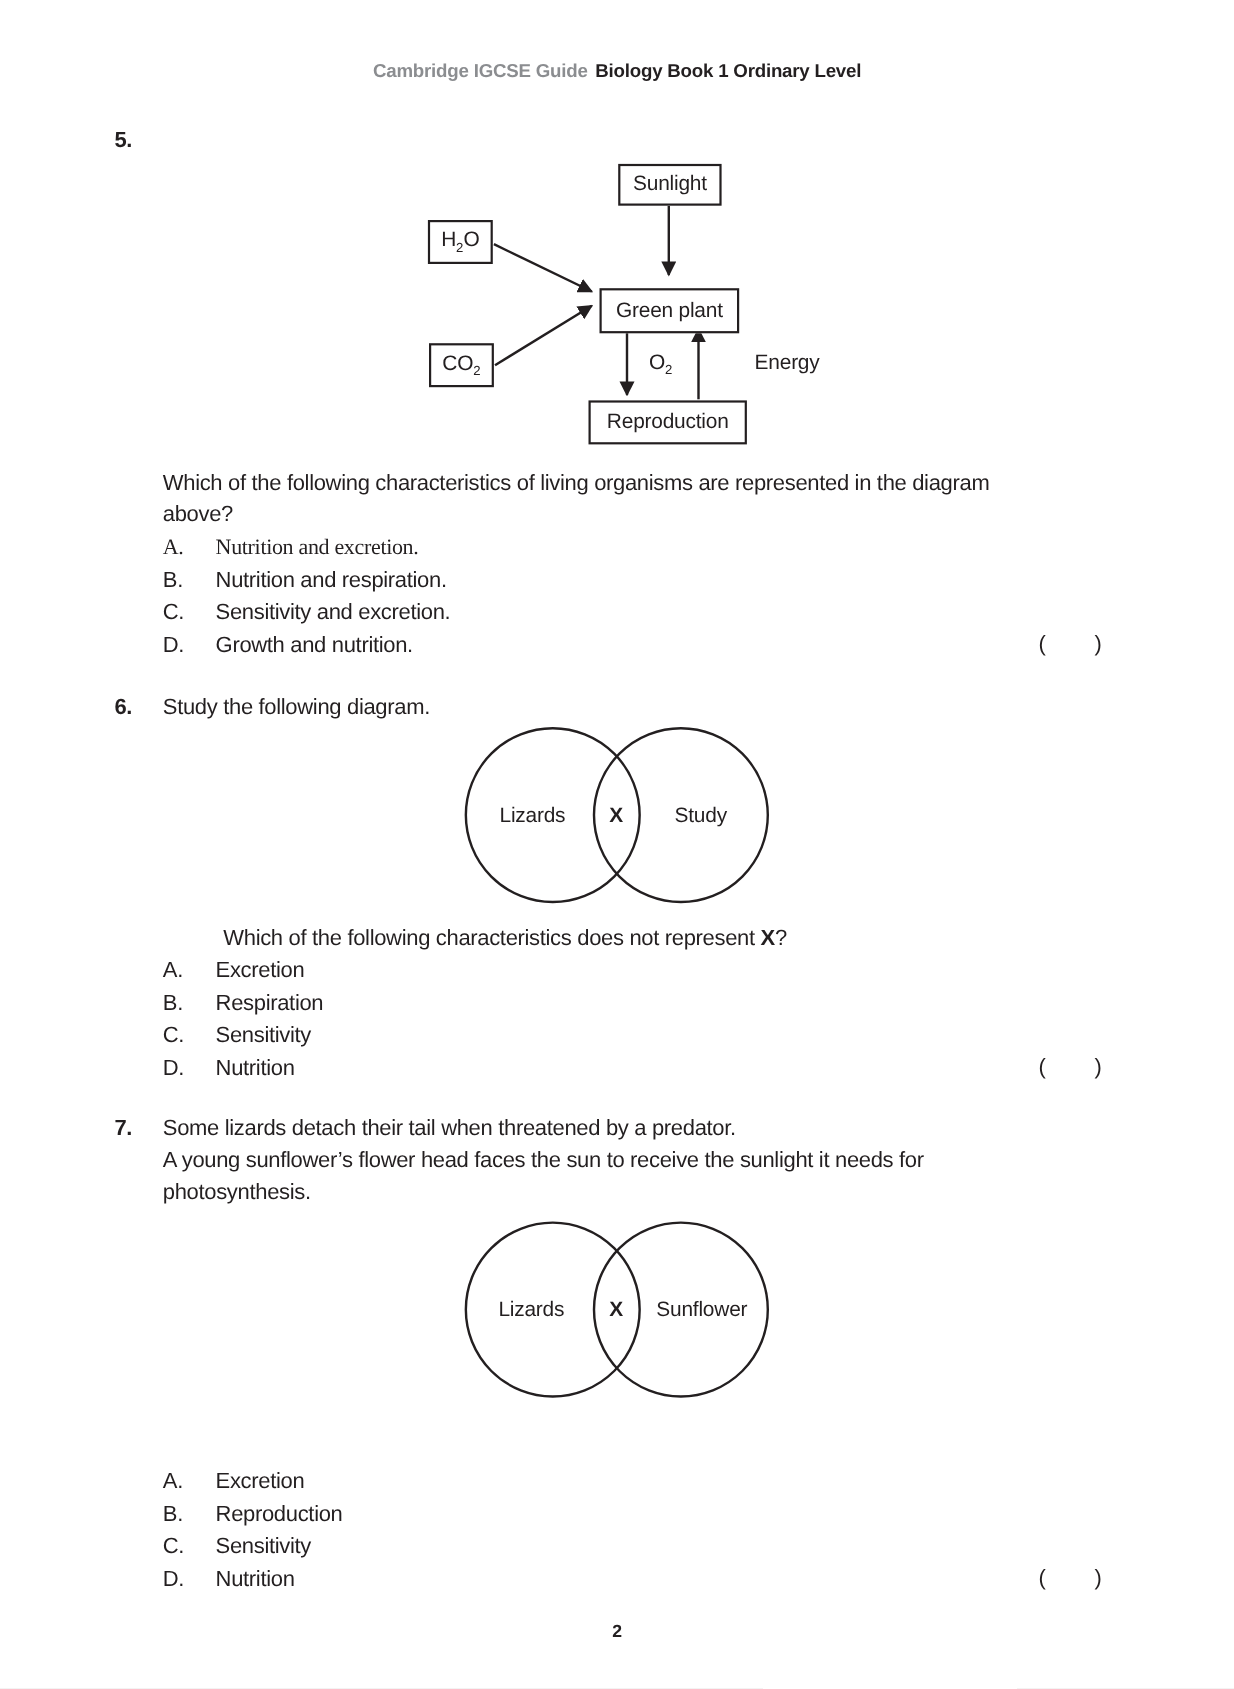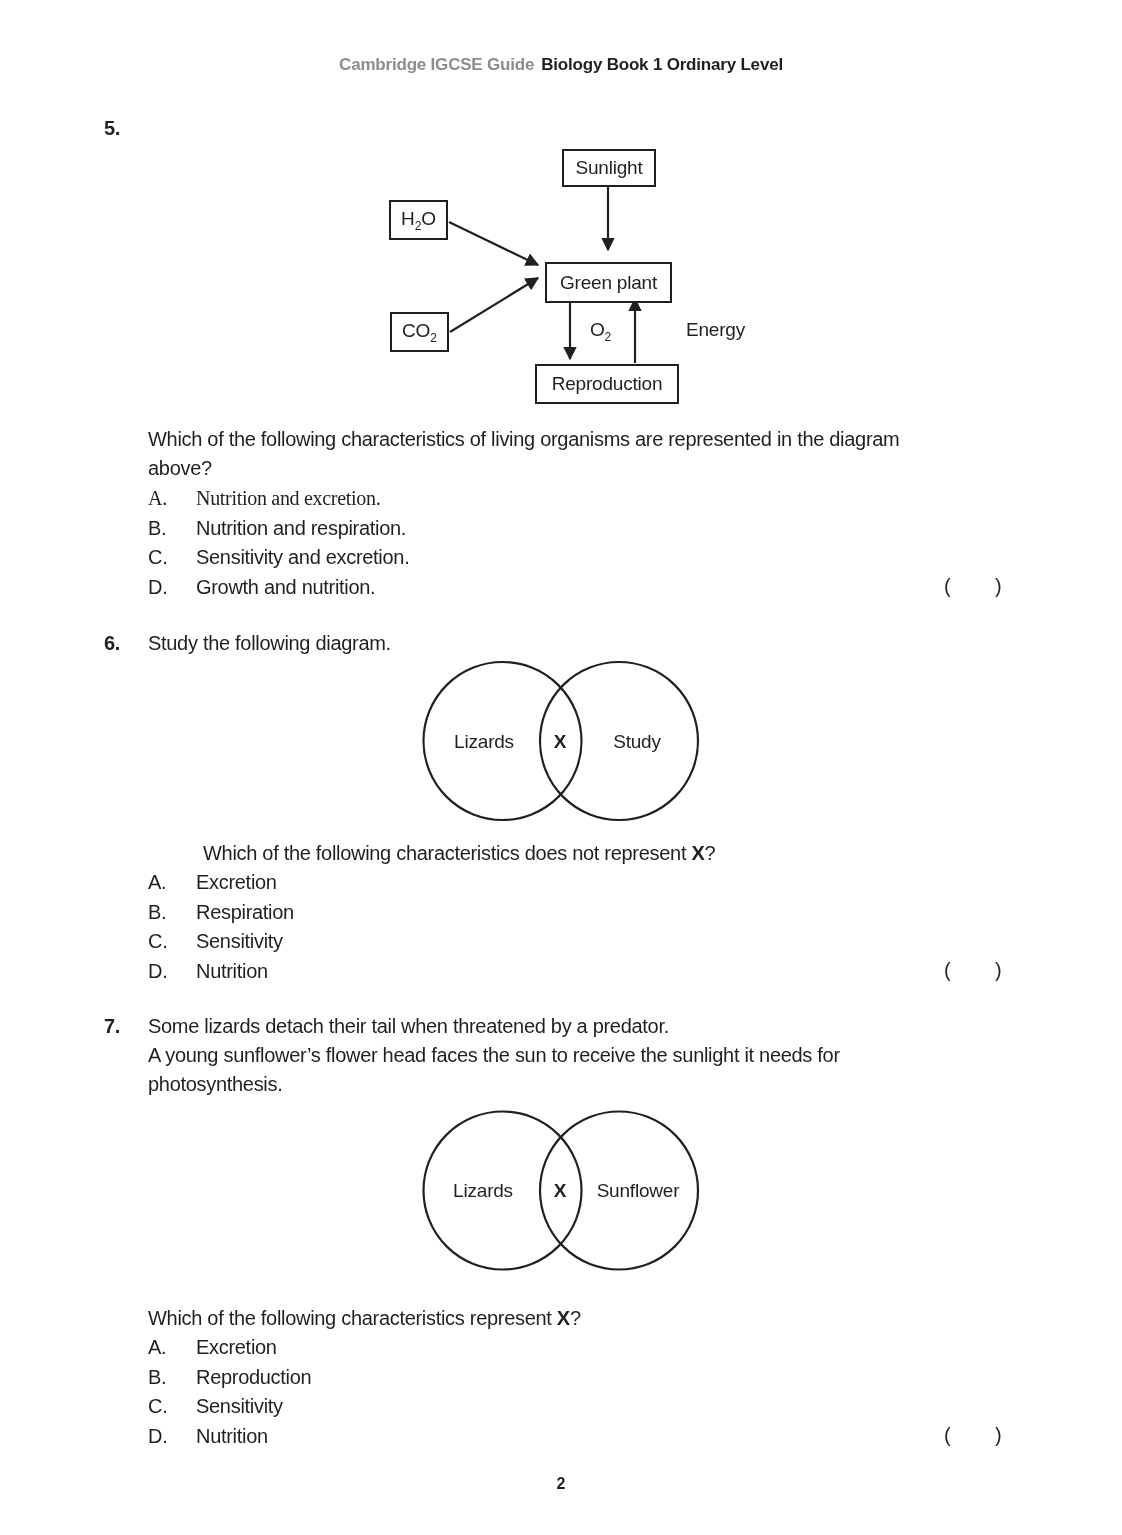--- a/index.html
+++ b/index.html
@@ -128,21 +128,20 @@
   <span class="t" style="left:148px;top:1072px;">photosynthesis.</span>
 
   <svg style="left:413px;top:1101px;" width="296" height="181" viewBox="0 0 296 181">
     <circle cx="89.5" cy="89.5" r="79" fill="none" stroke="#231f20" stroke-width="2.2"></circle>
     <circle cx="206" cy="89.5" r="79" fill="none" stroke="#231f20" stroke-width="2.2"></circle>
   </svg>
   <span class="venn-label" style="left:483px;top:1191px;">Lizards</span>
   <span class="venn-label bold" style="left:560px;top:1191px;">X</span>
   <span class="venn-label" style="left:638px;top:1191px;">Sunflower</span>
 
-  <span class="t" style="left:148px;top:1306px;"><span>Which of the following characteristics represent </span><span class="bold">X</span><span>?</span></span>
 
   <div class="t" style="left:148px;top:1335px;">
     <span class="opt-letter">A.</span><span>Excretion</span>
   </div>
   <div class="t" style="left:148px;top:1365px;">
     <span class="opt-letter">B.</span><span>Reproduction</span>
   </div>
   <div class="t" style="left:148px;top:1394px;">
     <span class="opt-letter">C.</span><span>Sensitivity</span>
   </div>

